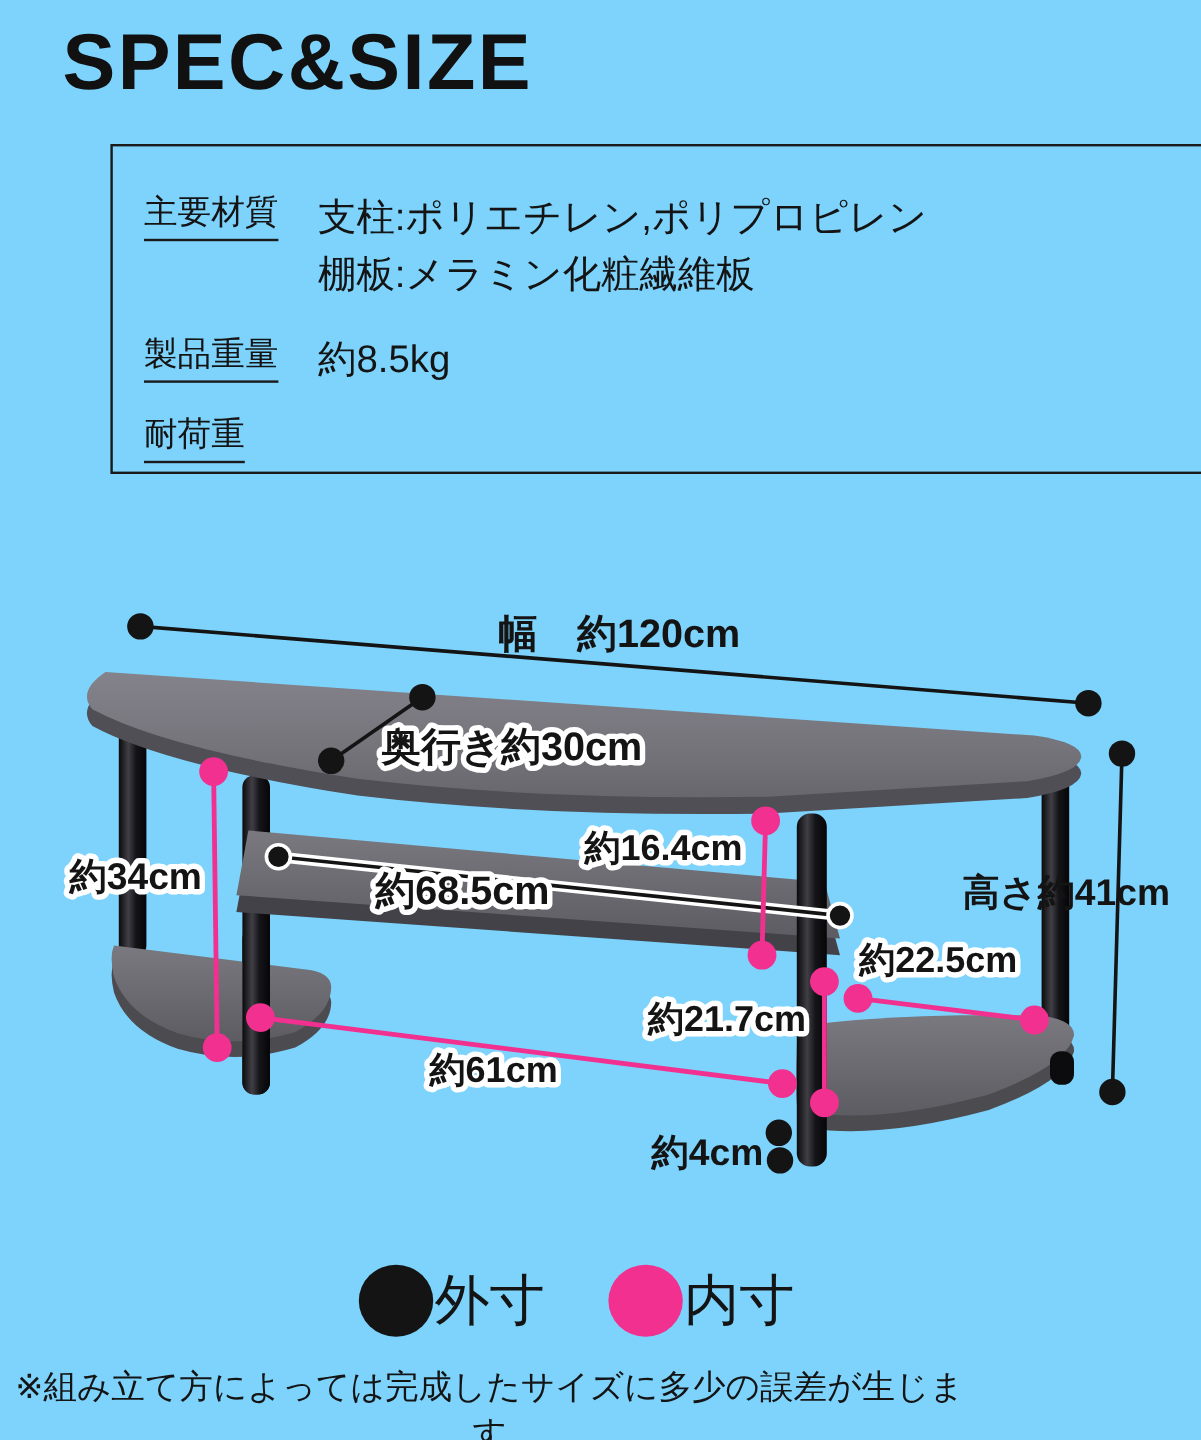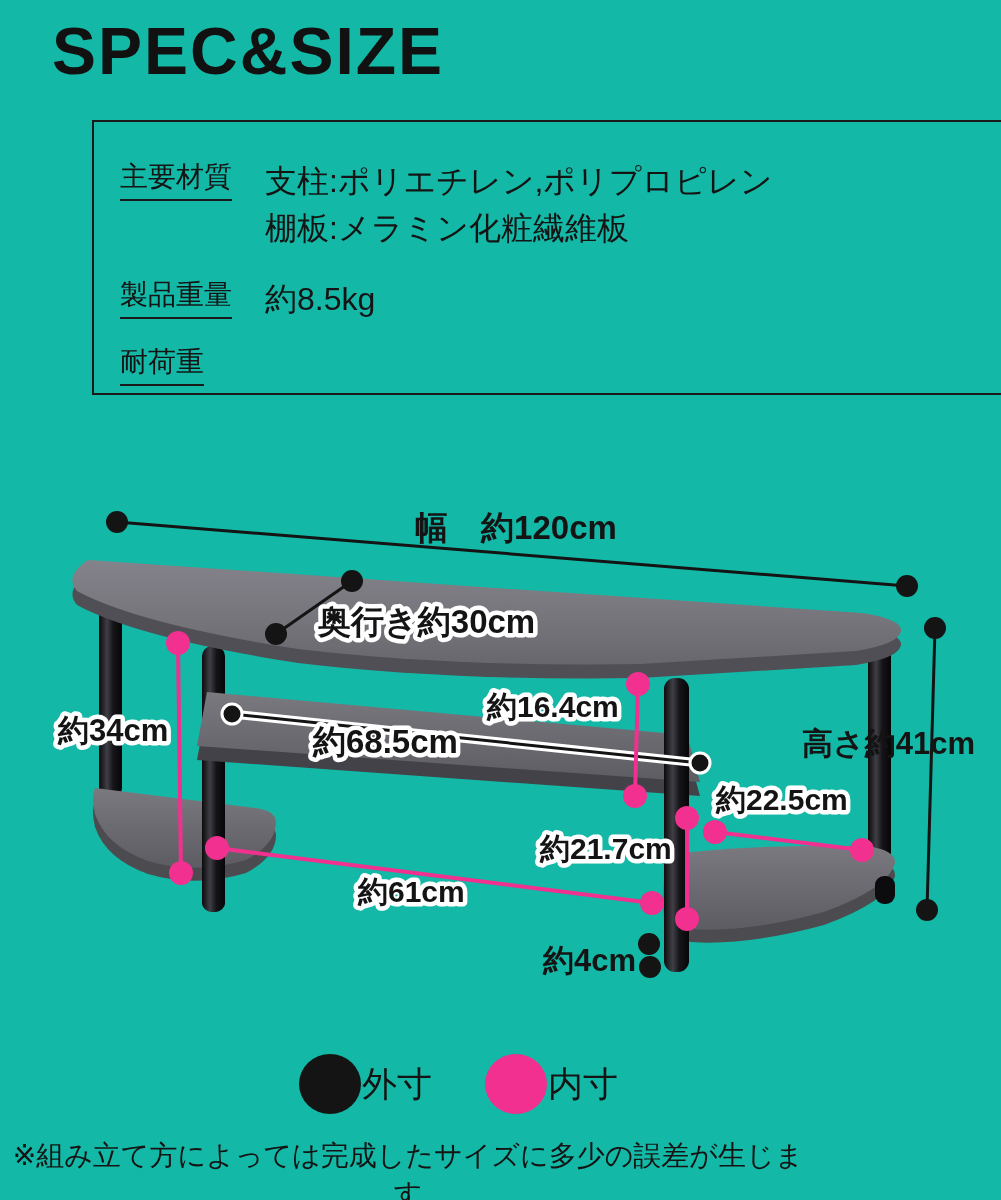--- a/index.html
+++ b/index.html
@@ -1,16 +1,16 @@
 <!DOCTYPE html>
 <html><head>
 <meta charset="utf-8">
 <style>
   html,body{margin:0;padding:0;background:#ffffff;}
-  .page{position:relative;width:1001px;height:1200px;background:#14b8a6;overflow:hidden;
+  .page{position:relative;width:1001px;height:1200px;background:#7dd3fc;overflow:hidden;
         font-family:"Liberation Sans","DejaVu Sans",sans-serif;color:#141414;}
   
   .title{position:absolute;left:52px;top:18px;font-size:66px;font-weight:600;
          letter-spacing:2px;line-height:1;color:#111;}
   
   .spec-box{position:absolute;left:92px;top:120px;width:913px;height:275px;
             border:2px solid #1a1a1a;box-sizing:border-box;padding:36px 0 0 26px;}
   .spec-row{display:grid;grid-template-columns:145px 1fr;align-items:start;}
   .spec-label{font-size:28px;font-weight:500;display:inline-block;
               border-bottom:2px solid #1a1a1a;padding-bottom:3px;justify-self:start;}
@@ -21,21 +21,21 @@
   .diagram{position:absolute;left:0;top:0;}
   .dlab{font-family:"Liberation Sans","DejaVu Sans",sans-serif;font-weight:600;fill:#141414;}
   .halo{paint-order:stroke;stroke:#ffffff;stroke-width:9px;stroke-linejoin:round;}
   .kline{stroke:#141414;stroke-width:3;}
   .pline{stroke:#f1308f;stroke-width:4;}
   .kdot{fill:#141414;}
   .pdot{fill:#f1308f;}
   
   .legend{position:absolute;left:298px;top:1053px;display:flex;align-items:center;}
   .legend-swatch{width:64px;height:62px;display:block;}
-  .legend-label{font-size:35px;font-weight:500;color:#141414;margin-right:52px;}
+  .legend-label{font-size:46px;font-weight:500;color:#141414;margin-right:52px;}
   
   .footnote{position:absolute;left:0;top:1137px;width:816px;text-align:center;
             font-size:28px;font-weight:500;color:#141414;}
 </style>
 </head>
 <body>
 
 <div class="page">
 
   <div class="title">SPEC&amp;SIZE</div>

